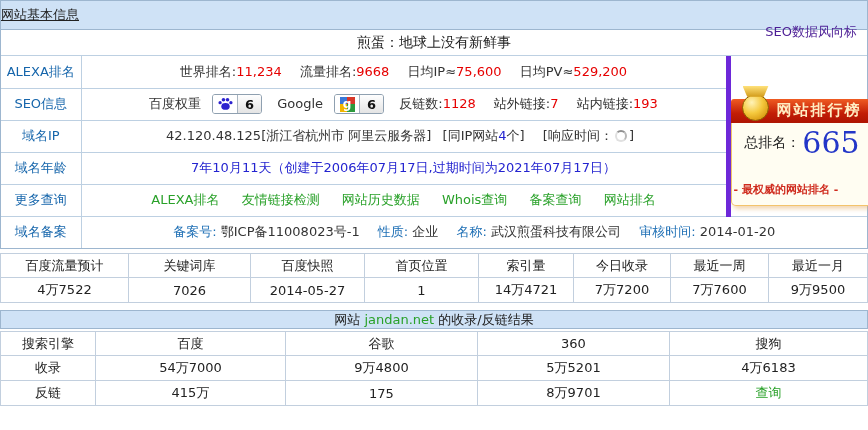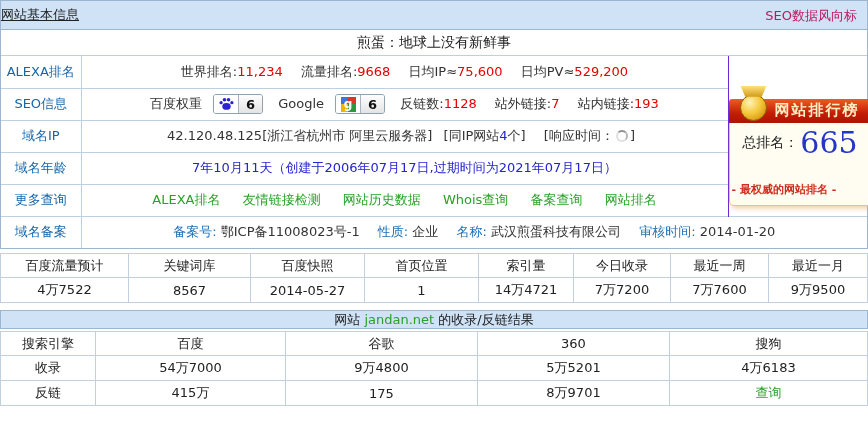--- a/index.html
+++ b/index.html
@@ -12,35 +12,35 @@
   .page { width:868px; height:430px; }
 
   
   .top-section { width:868px; border:1px solid #9db6cf; background:#fff; }
   .header-bar {
     height:29px; background:#cfe2f6; border-bottom:1px solid #9db6cf;
     display:flex; align-items:center; justify-content:flex-start; position:relative;
     color:#222;
     text-decoration:underline;
   }
-  .header-link { position:absolute; right:10px; top:0; line-height:29px; color:#be185d; text-decoration:none; cursor:pointer; }
+  .header-link { position:absolute; right:10px; top:16px; line-height:29px; color:#4c1d95; text-decoration:none; cursor:pointer; }
   .site-title-row {
     height:26px; display:flex; align-items:center; justify-content:center;
     border-bottom:1px solid #bdd0e2; font-size:14px; color:#222;
   }
   table.info-table { width:100%; border-collapse:collapse; table-layout:fixed; }
   table.info-table td { vertical-align:middle; }
   table.info-table tr { height:32px; }
   td.lbl {
     width:80px; text-align:center; color:#1565ab;
     border-right:1px solid #bdd0e2; border-top:1px solid #bdd0e2;
   }
   td.lbl.first, td.ct.first, td.badge-cell { border-top:none; }
   td.ct { text-align:center; border-top:1px solid #bdd0e2; }
-  td.badge-cell { width:139px; border-left:1px solid #6d28d9; vertical-align:top; }
+  td.badge-cell { width:139px; border-left:5px solid #6d28d9; vertical-align:top; }
   .seg { margin:0 7px; white-space:nowrap; }
   .red { color:#e60000; }
   .green { color:#29a129; }
   .gray { color:#a8a8a8; }
   .bluetext { color:#2424d0; }
   .glink { color:#29a129; text-decoration:none; cursor:pointer; margin:0 9px; white-space:nowrap; }
 
   
   .wbox {
     display:inline-flex; height:20px; border:1px solid #8fa0b0; border-radius:3px;
@@ -242,21 +242,21 @@
         <th>关键词库</th>
         <th>百度快照</th>
         <th>首页位置</th>
         <th>索引量</th>
         <th>今日收录</th>
         <th>最近一周</th>
         <th>最近一月</th>
       </tr>
       <tr>
         <td class="green">4万7522</td>
-        <td class="green">8567</td>
+        <td class="green">7026</td>
         <td class="gray">2014-05-27</td>
         <td class="green">1</td>
         <td class="green">14万4721</td>
         <td class="gray">7万7200</td>
         <td class="green">7万7600</td>
         <td class="gray">9万9500</td>
       </tr>
     </tbody>
       </table>
   </div>

